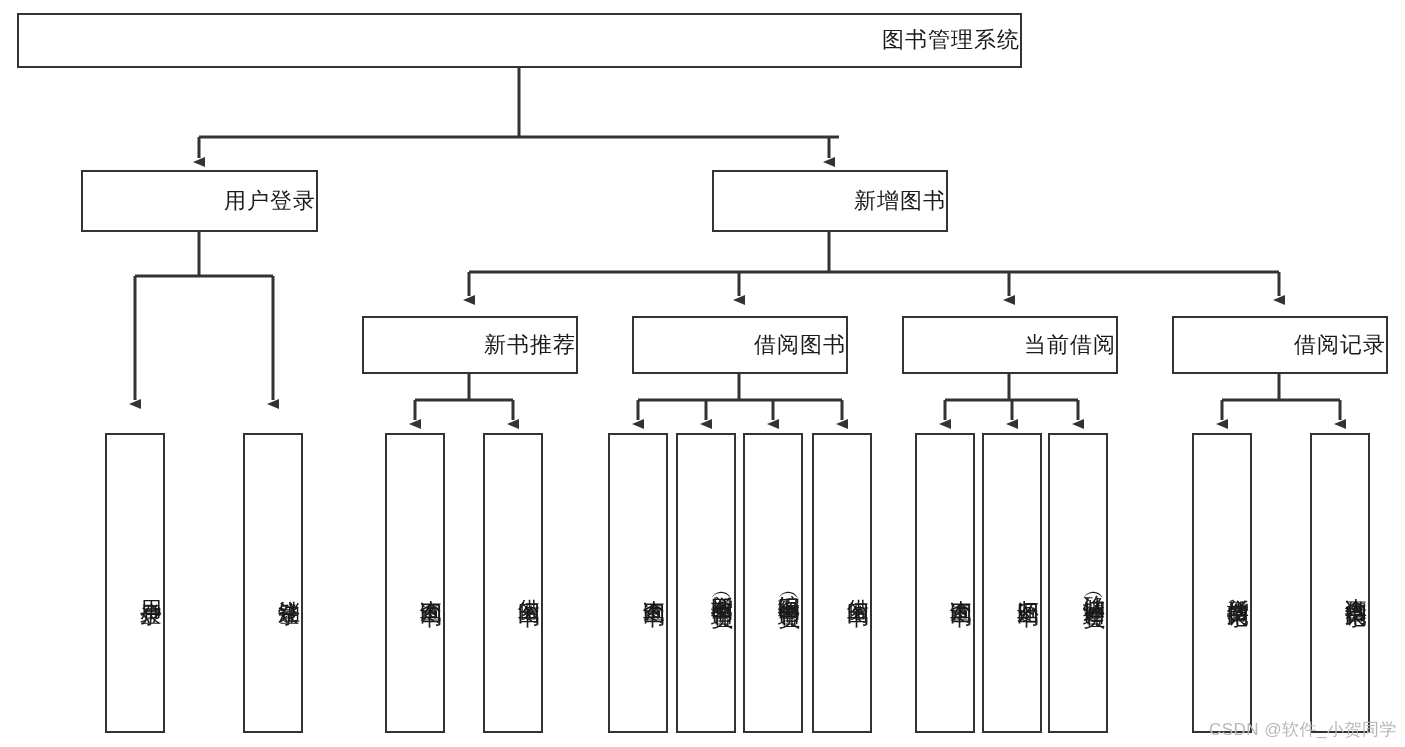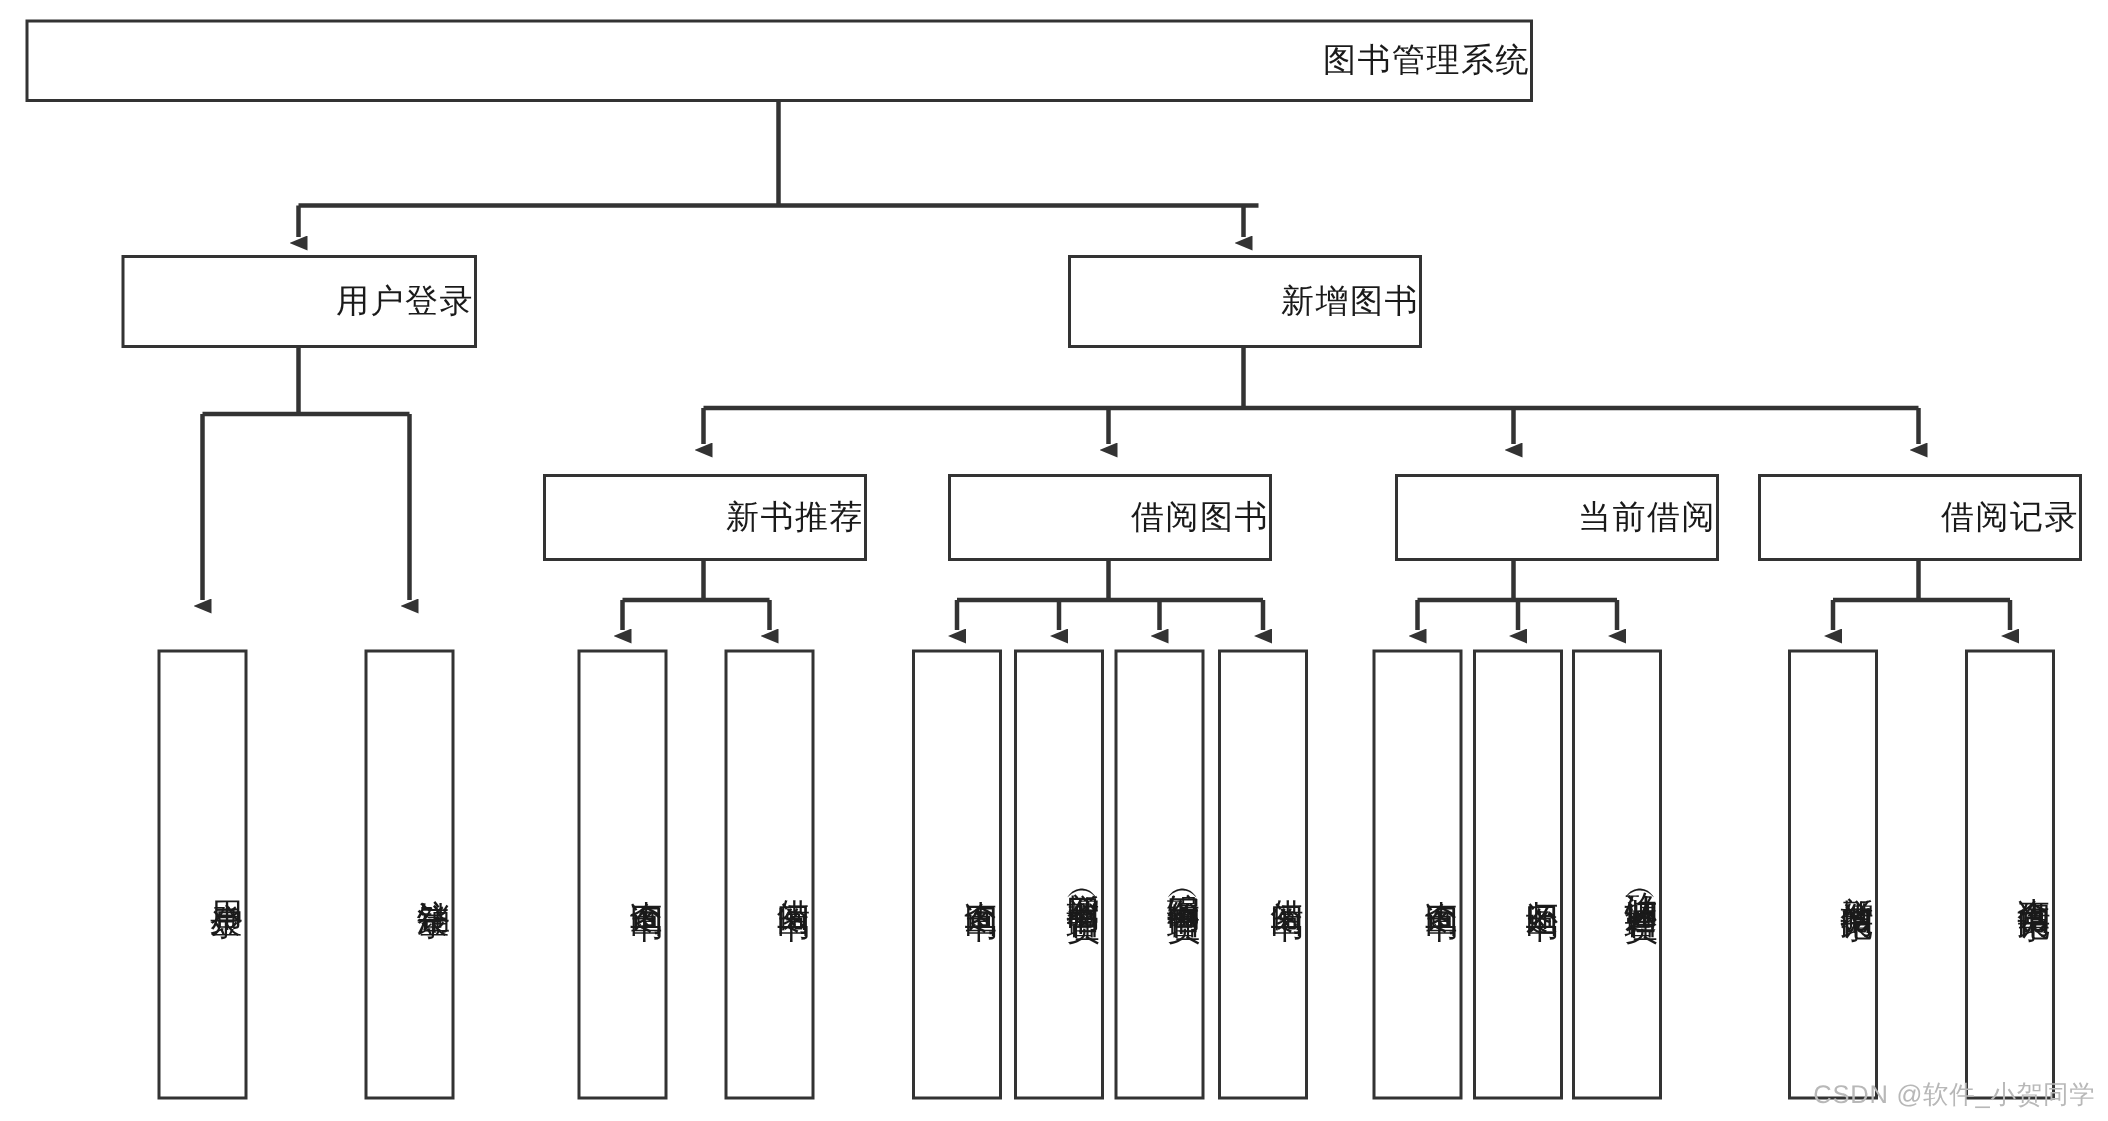--- a/index.html
+++ b/index.html
@@ -134,21 +134,21 @@
   <div class="node horizontal" style="left:712px; top:170px; width:236px; height:62px;">
     <span class="node-label">新增图书</span>
   </div>
 
   <div class="node horizontal" style="left:362px; top:316px; width:216px; height:58px;">
     <span class="node-label">新书推荐</span>
   </div>
   <div class="node horizontal" style="left:632px; top:316px; width:216px; height:58px;">
     <span class="node-label">借阅图书</span>
   </div>
-  <div class="node horizontal" style="left:902px; top:316px; width:216px; height:58px;margin-left:28px;">
+  <div class="node horizontal" style="left:902px; top:316px; width:216px; height:58px;">
     <span class="node-label">当前借阅</span>
   </div>
   <div class="node horizontal" style="left:1172px; top:316px; width:216px; height:58px;">
     <span class="node-label">借阅记录</span>
   </div>
 
   <div class="node vertical" style="left:105px; top:433px; width:60px; height:300px;">
     <span class="node-label">用户登录</span>
   </div>
   <div class="node vertical" style="left:243px; top:433px; width:60px; height:300px;">

